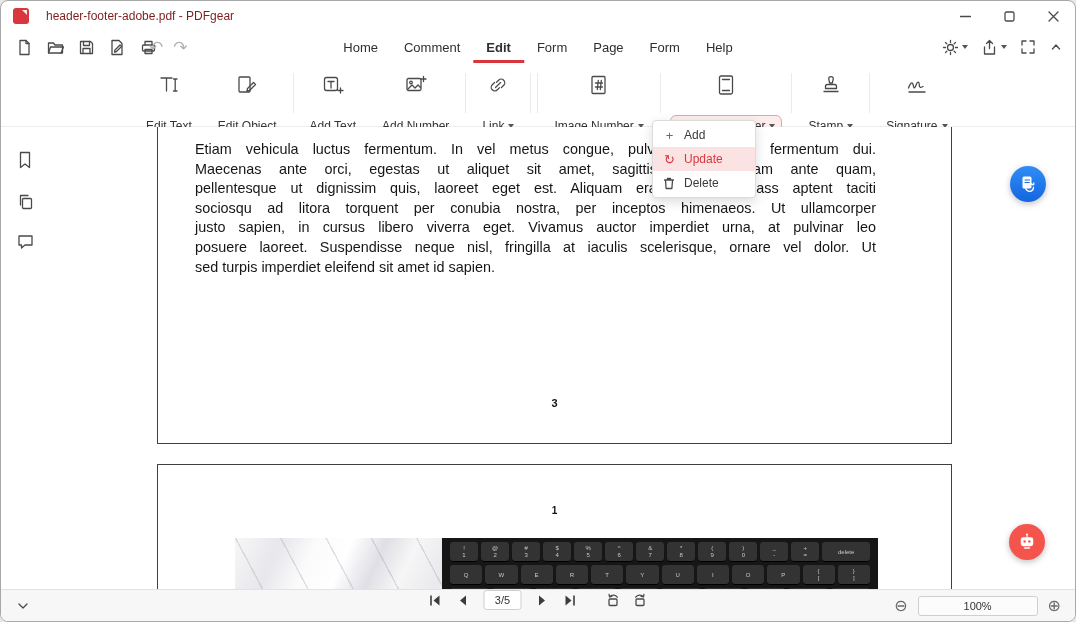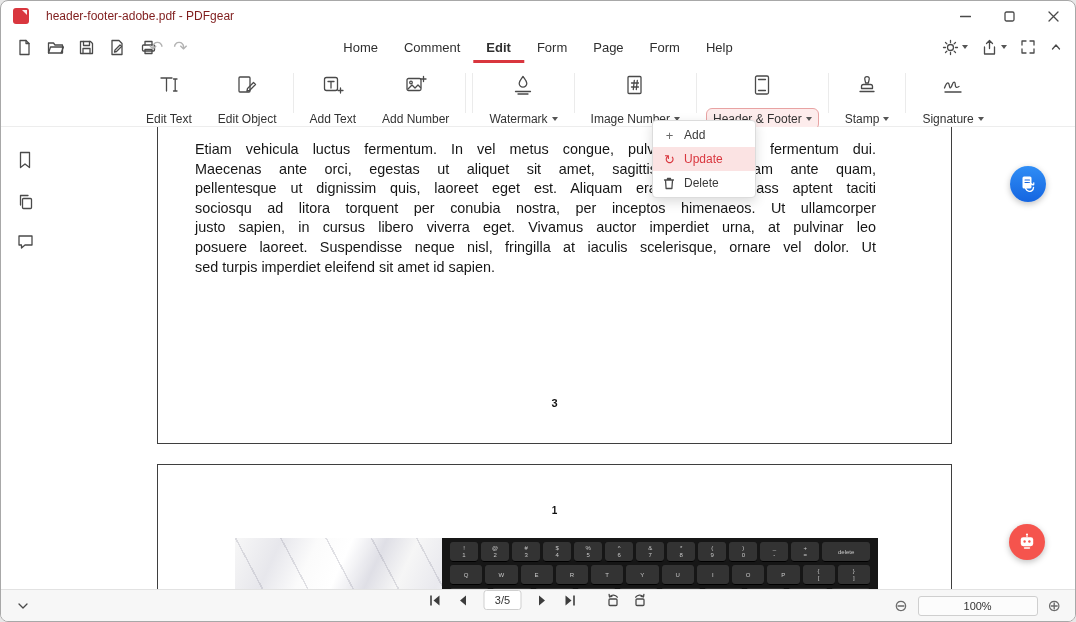--- a/index.html
+++ b/index.html
@@ -32,21 +32,21 @@
   .right-icons { position:absolute; right:12px; top:0; height:32px; display:flex; align-items:center; gap:13px; }
   .ri { display:flex; align-items:center; gap:3px; }
   .caret { width:0; height:0; border-left:3.5px solid transparent; border-right:3.5px solid transparent;
            border-top:4px solid #555; }
 
   
   .ribbon { position:absolute; top:62px; left:0; right:0; height:64px;
             display:flex; align-items:flex-start; padding:7px 0 0 132px; border-bottom:1px solid #ededed; }
   .tool { display:flex; flex-direction:column; align-items:center; padding:0 6px; }
   .t-icon { height:30px; display:flex; align-items:center; justify-content:center; }
-  .t-label { display:flex; align-items:center; gap:4px; height:22px; padding:0 6px; margin-top:8px;
+  .t-label { display:flex; align-items:center; gap:4px; height:22px; padding:0 6px; margin-top:15px;
              font-size:12px; color:#333; border:1px solid transparent; border-radius:3px; white-space:nowrap; }
   .tool.highlight .t-label { background:#fdecec; border-color:#e8a3a3;border-radius:6px; }
   .rdiv { width:1px; height:40px; background:#ebebeb; margin:3px 3px 0 3px; flex:0 0 auto; }
 
   
   .dropdown { position:absolute; left:651px; top:119px; width:104px; background:#fff;
               border:1px solid #dcdcdc; border-radius:4px; box-shadow:0 4px 12px rgba(0,0,0,.14);
               padding:2px 0; z-index:60; }
   .dd-item { height:24px; display:flex; align-items:center; gap:8px; padding:0 10px; font-size:12px; color:#3a3a3a; }
   .dd-item.active { background:#fbe3e3; color:#d9363e; }
@@ -272,35 +272,36 @@
             <path class="ic" stroke="#d9363e" d="M19.5 3.5v5M17 6h5"></path>
           </svg>
       </div>
       <div class="t-label">
           <span>Add Number</span>
         </div>
     </div>
 
     <div class="rdiv"></div>
 
-
-    <div class="rdiv"></div>
-
-    <div class="tool">
-      <div class="t-icon">
-        <svg width="24" height="24" viewBox="0 0 24 24">
-            <path class="ic" d="M12 3.5c2 2.8 3.8 4.6 3.8 6.8a3.8 3.8 0 1 1-7.6 0c0-2.2 1.8-4 3.8-6.8z"></path>
-            <path class="ic" d="M4.5 18.5h15M7 21h10"></path>
-          </svg>
-      </div>
-      <div class="t-label">
-          <span>Watermark</span>
+    <div class="tool">
+      <div class="t-icon">
+        <svg width="24" height="24" viewBox="0 0 24 24">
+            <path class="ic" d="M9.5 14.5l5-5"></path>
+            <path class="ic" d="M8.5 9.5l-2.2 2.2a3.6 3.6 0 0 0 5.1 5.1l2.2-2.2"></path>
+            <path class="ic" stroke="#d9363e" d="M15.5 14.5l2.2-2.2a3.6 3.6 0 0 0-5.1-5.1L10.4 9.4"></path>
+          </svg>
+      </div>
+      <div class="t-label">
+          <span>Link</span>
           <span class="caret"></span>
         </div>
     </div>
+
+    <div class="rdiv"></div>
+
 
     <div class="rdiv"></div>
 
     <div class="tool">
       <div class="t-icon">
         <svg width="24" height="24" viewBox="0 0 24 24">
             <rect class="ic" x="5" y="3.5" width="13" height="17" rx="1"></rect>
             <path class="ic" stroke="#d9363e" d="M8.5 10h7M8.5 14h7M11.3 7.5l-1 9M14.3 7.5l-1 9"></path>
           </svg>
       </div>

